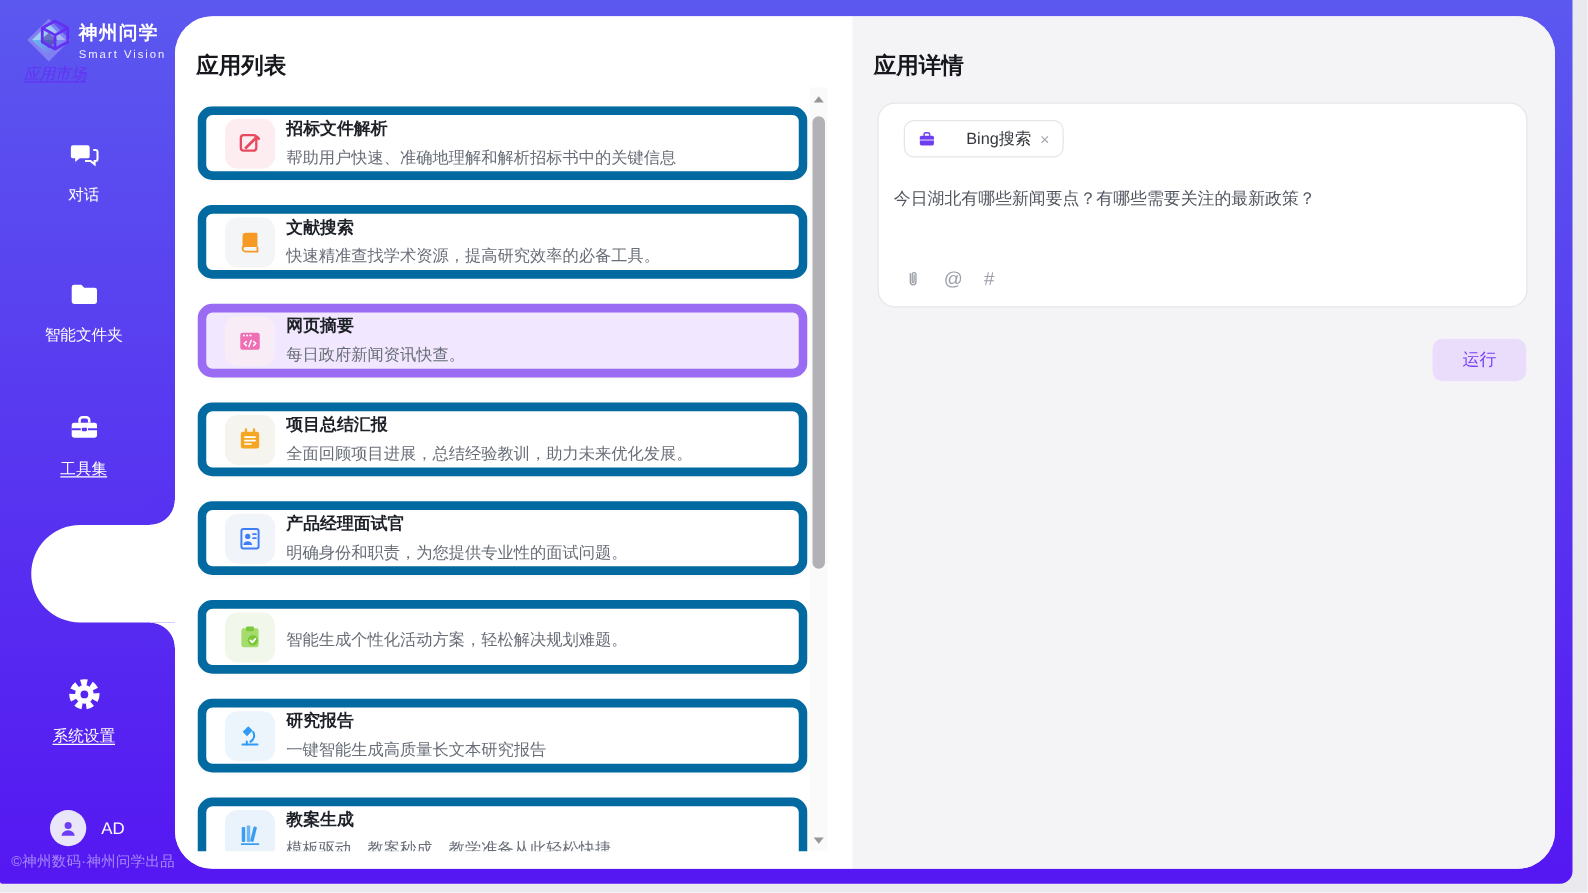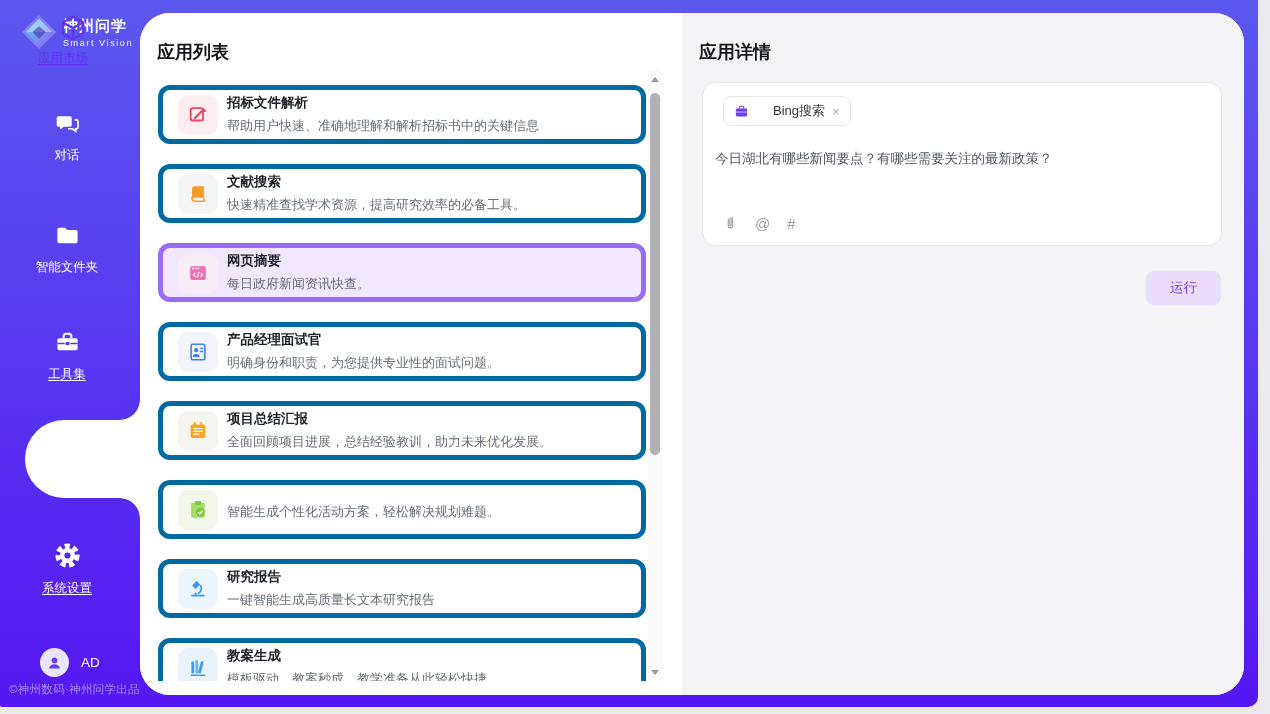--- a/index.html
+++ b/index.html
@@ -20,39 +20,39 @@
   .logo{position:absolute;left:20px;top:13px;display:flex;align-items:center;gap:5px;}
   .logo-text .name{font-size:15px;font-weight:bold;color:#fff;letter-spacing:1px;}
   .logo-text .sub{font-size:9px;color:rgba(255,255,255,.92);letter-spacing:1.6px;margin-top:2px;}
   .nav-item{position:absolute;left:0;width:134px;text-align:center;cursor:pointer;}
   .nav-item .nav-label{display:block;margin-top:6px;font-size:12.5px;color:#fff;}
   .u{text-decoration:underline;text-underline-offset:2px;}
   .blob{position:absolute;left:25px;top:420px;width:115px;height:78px;background:#fff;border-radius:39px 0 0 39px;}
   .fillet{position:absolute;left:120px;width:20px;height:20px;}
   .fillet.top{top:400px;background:radial-gradient(circle at 0 0,#5733f1 19.4px,#fff 20px);}
   .fillet.bottom{top:498px;background:radial-gradient(circle at 0 100%,#562af1 19.4px,#fff 20px);}
-  .blob-inner{position:absolute;left:0;top:13px;width:88px;text-align:right;cursor:pointer;}
+  .blob-inner{position:absolute;left:0;top:13px;width:88px;text-align:center;cursor:pointer;font-style:italic;}
   .blob-inner .nav-label{display:block;margin-top:3px;font-size:12.5px;color:#6431f3;}
   .user-row{position:absolute;left:40px;top:648px;display:flex;align-items:center;gap:12px;}
   .avatar{width:29px;height:29px;border-radius:50%;background:#eae6fa;display:flex;align-items:center;justify-content:center;}
   .user-name{color:#fff;font-size:13.5px;}
   .side-footer{position:absolute;left:9px;top:682px;font-size:11.5px;color:rgba(230,226,255,.55);letter-spacing:.3px;white-space:nowrap;}
   .gear-wrap{display:inline-block;}
   
   .window{
     position:absolute;left:140px;top:13px;width:1104px;height:682px;
     border-radius:30px;overflow:hidden;display:flex;background:#fff;
   }
   
   .list-panel{width:542px;background:#fff;position:relative;flex:none;}
   .panel-title{position:absolute;left:17px;top:27px;font-size:18px;font-weight:bold;color:#15171c;}
   .cards{position:absolute;left:18px;top:72px;width:488px;height:596px;overflow:hidden;}
   .card{
     box-sizing:border-box;width:488px;height:59px;margin-bottom:20px;
-    background:#fff;border:5px solid #0369a1;border-radius:12px;
+    background:#fff;border:7px solid #0369a1;border-radius:12px;
     display:flex;align-items:center;padding-left:15px;cursor:pointer;
     box-shadow:0 1px 3px rgba(20,20,40,.03);
   }
   .card.selected{background:#f1e7fe;border-color:#9a6bf3;}
   .app-icon{width:40px;height:40px;border-radius:10px;flex:none;display:flex;align-items:center;justify-content:center;margin-right:9px;}
   .t0{background:#fdedf0;} .t1{background:#f4f5f7;} .t2{background:#f8edf6;} .t3{background:#f1f4f9;}
   .t4{background:#f6f4ef;} .t5{background:#f1f7ea;} .t6{background:#ecf4fc;} .t7{background:#eaf3fc;}
   .card-text{min-width:0;}
   .card-name{font-size:13.5px;font-weight:bold;color:#1d2127;}
   .card-desc{font-size:13px;color:#686e77;margin-top:5px;white-space:nowrap;}
@@ -216,45 +216,45 @@
               <path d="M8.8 12.2L7 14l1.8 1.8M15.2 12.2L17 14l-1.8 1.8M13 11.3l-2 5.4" stroke="#fff" stroke-width="1.3" fill="none" stroke-linecap="round"></path>
             </svg>
           </span>
           <div class="card-text">
             <div class="card-name">网页摘要</div>
             <div class="card-desc">每日政府新闻资讯快查。</div>
           </div>
         </div>
 
         <div class="card">
+          <span class="app-icon t4">
+            <svg width="22" height="22" viewBox="0 0 24 24">
+              <path d="M8.5 2.8v3M15.5 2.8v3" stroke="#f5a623" stroke-width="2" stroke-linecap="round"></path>
+              <rect x="4" y="4.8" width="16" height="14.7" rx="2" fill="#f5a623"></rect>
+              <path d="M7.5 9.5h9M7.5 12.5h9M7.5 15.5h5.5" stroke="#fff" stroke-width="1.4" stroke-linecap="round"></path>
+            </svg>
+          </span>
+          <div class="card-text">
+            <div class="card-name">项目总结汇报</div>
+            <div class="card-desc">全面回顾项目进展，总结经验教训，助力未来优化发展。</div>
+          </div>
+        </div>
+
+        <div class="card">
           <span class="app-icon t3">
             <svg width="22" height="22" viewBox="0 0 24 24">
               <rect x="4.5" y="3.5" width="15" height="17" rx="1.8" fill="none" stroke="#3f7ef7" stroke-width="1.7"></rect>
               <circle cx="10" cy="10" r="2.3" fill="#3f7ef7"></circle>
               <path d="M6.2 17.5a3.8 3.4 0 0 1 7.6 0z" fill="#3f7ef7"></path>
               <path d="M14.6 8h2.6M14.6 11.5h2.6" stroke="#3f7ef7" stroke-width="1.5" stroke-linecap="round"></path>
             </svg>
           </span>
           <div class="card-text">
             <div class="card-name">产品经理面试官</div>
             <div class="card-desc">明确身份和职责，为您提供专业性的面试问题。</div>
-          </div>
-        </div>
-
-        <div class="card">
-          <span class="app-icon t4">
-            <svg width="22" height="22" viewBox="0 0 24 24">
-              <path d="M8.5 2.8v3M15.5 2.8v3" stroke="#f5a623" stroke-width="2" stroke-linecap="round"></path>
-              <rect x="4" y="4.8" width="16" height="14.7" rx="2" fill="#f5a623"></rect>
-              <path d="M7.5 9.5h9M7.5 12.5h9M7.5 15.5h5.5" stroke="#fff" stroke-width="1.4" stroke-linecap="round"></path>
-            </svg>
-          </span>
-          <div class="card-text">
-            <div class="card-name">项目总结汇报</div>
-            <div class="card-desc">全面回顾项目进展，总结经验教训，助力未来优化发展。</div>
           </div>
         </div>
 
         <div class="card">
           <span class="app-icon t5">
             <svg width="22" height="22" viewBox="0 0 24 24">
               <rect x="4.5" y="4" width="15" height="16.5" rx="2" fill="#a5dc6b"></rect>
               <rect x="8.5" y="2.5" width="7" height="4" rx="1.2" fill="#7cc83b"></rect>
               <circle cx="14.5" cy="14.5" r="4.6" fill="#7cc83b"></circle>
               <path d="M12.4 14.6l1.6 1.6 2.7-3" stroke="#fff" stroke-width="1.5" fill="none" stroke-linecap="round" stroke-linejoin="round"></path>

